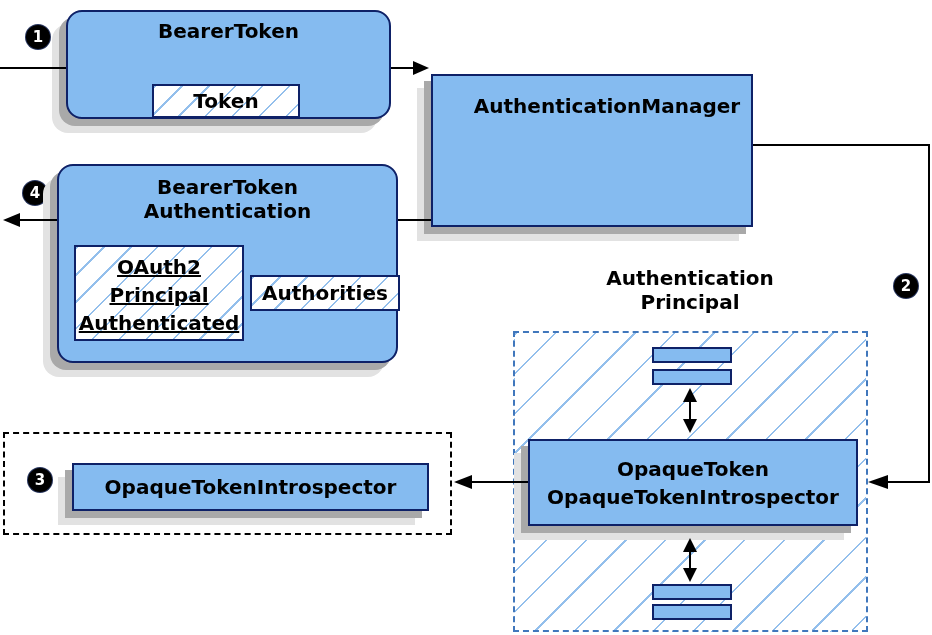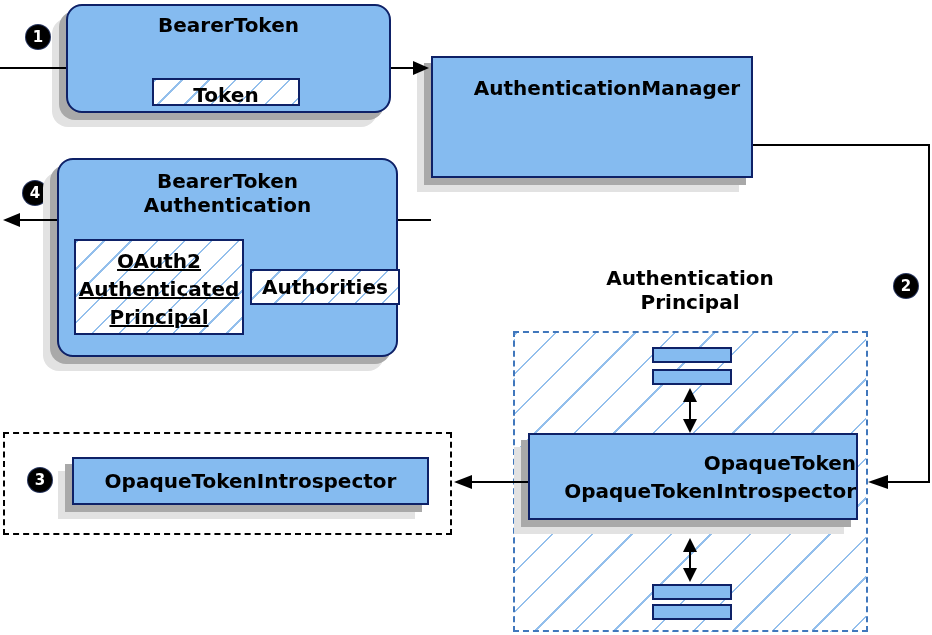--- a/index.html
+++ b/index.html
@@ -4,20 +4,21 @@
 <style>
   html,body { margin:0; padding:0; background:#ffffff; }
   .canvas {
     position:relative; width:932px; height:635px; background:#fff; overflow:hidden;
     font-family:"DejaVu Sans","Liberation Sans",sans-serif; font-weight:bold; color:#000;
   }
   .node {
     position:absolute; box-sizing:border-box;
     border:2px solid var(--box-border); background:var(--box-fill);
     text-align:center;
+    margin-top:6px;
   }
   .rounded { border-radius:16px; }
   .shadow2 { box-shadow:-7px 7px 0 var(--shadow-dark), -14px 14px 0 var(--shadow-light); }
   .hatch {
     position:absolute; box-sizing:border-box; border:2px solid var(--box-border);
     background-color:#fff;
     background-image:repeating-linear-gradient(135deg, var(--hatch-line) 0px, var(--hatch-line) 1.6px, transparent 1.6px, transparent 19px);
     text-align:center;
   }
   .bigHatch {
@@ -51,49 +52,49 @@
 
 <div class="canvas">
 
   <div class="step" style="left:26px; top:25px;">1</div>
   <div class="step" style="left:894px; top:274px;">2</div>
   <div class="step" style="left:28px; top:468px;">3</div>
   <div class="step" style="left:23px; top:181px;">4</div>
 
   <div class="node rounded shadow2 t20" style="left:66px; top:4px; width:325px; height:109px; padding-top:7px;">
     <div>BearerToken</div>
-    <div class="hatch t20" style="left:84px; top:72px; width:148px; height:28px; line-height:30px;">Token</div>
+    <div class="hatch t20" style="left:84px; top:72px; width:148px; height:34px; line-height:30px;">Token</div>
   </div>
 
-  <div class="node shadow2 t20" style="left:431px; top:56px; width:322px; height:122px; padding-top:18px;padding-left:30px;">
+  <div class="node shadow2 t20" style="left:431px; top:68px; width:322px; height:153px; padding-top:18px;padding-left:30px;">
     <div>AuthenticationManager</div>
   </div>
 
   <div class="node rounded shadow2 t20" style="left:57px; top:158px; width:341px; height:199px; padding-top:9px;">
     <div>BearerToken</div>
     <div>Authentication</div>
     <div class="hatch t20" style="left:15px; top:79px; width:170px; height:96px; padding-top:6px; line-height:28px;text-decoration:underline;">
       <div>OAuth2</div>
+      <div>Principal</div>
       <div>Authenticated</div>
-      <div>Principal</div>
     </div>
     <div class="hatch t20" style="left:191px; top:109px; width:150px; height:36px; line-height:32px;">Authorities</div>
   </div>
 
   <div class="lbl t20" style="left:565px; top:266px; width:250px; line-height:24px;">
     <div>Authentication</div>
     <div>Principal</div>
   </div>
 
   <div class="bigHatch" style="left:513px; top:331px; width:355px; height:301px;"></div>
 
   <div class="bar" style="left:652px; top:347px;"></div>
   <div class="bar" style="left:652px; top:369px;"></div>
 
-  <div class="node shadow2 t20" style="left:528px; top:433px; width:330px; height:87px; padding-top:14px; line-height:28px; z-index:10;text-align:right;">
+  <div class="node shadow2 t20" style="left:528px; top:433px; width:330px; height:87px; padding-top:14px; line-height:28px; z-index:10;">
     <div>OpaqueToken</div>
     <div>OpaqueTokenIntrospector</div>
   </div>
 
   <div class="bar" style="left:652px; top:584px;"></div>
   <div class="bar" style="left:652px; top:604px;"></div>
 
   <div class="dashedBlack" style="left:3px; top:432px; width:449px; height:103px;"></div>
 
   <div class="node shadow2 t20" style="left:72px; top:457px; width:357px; height:48px; line-height:44px;">OpaqueTokenIntrospector</div>

